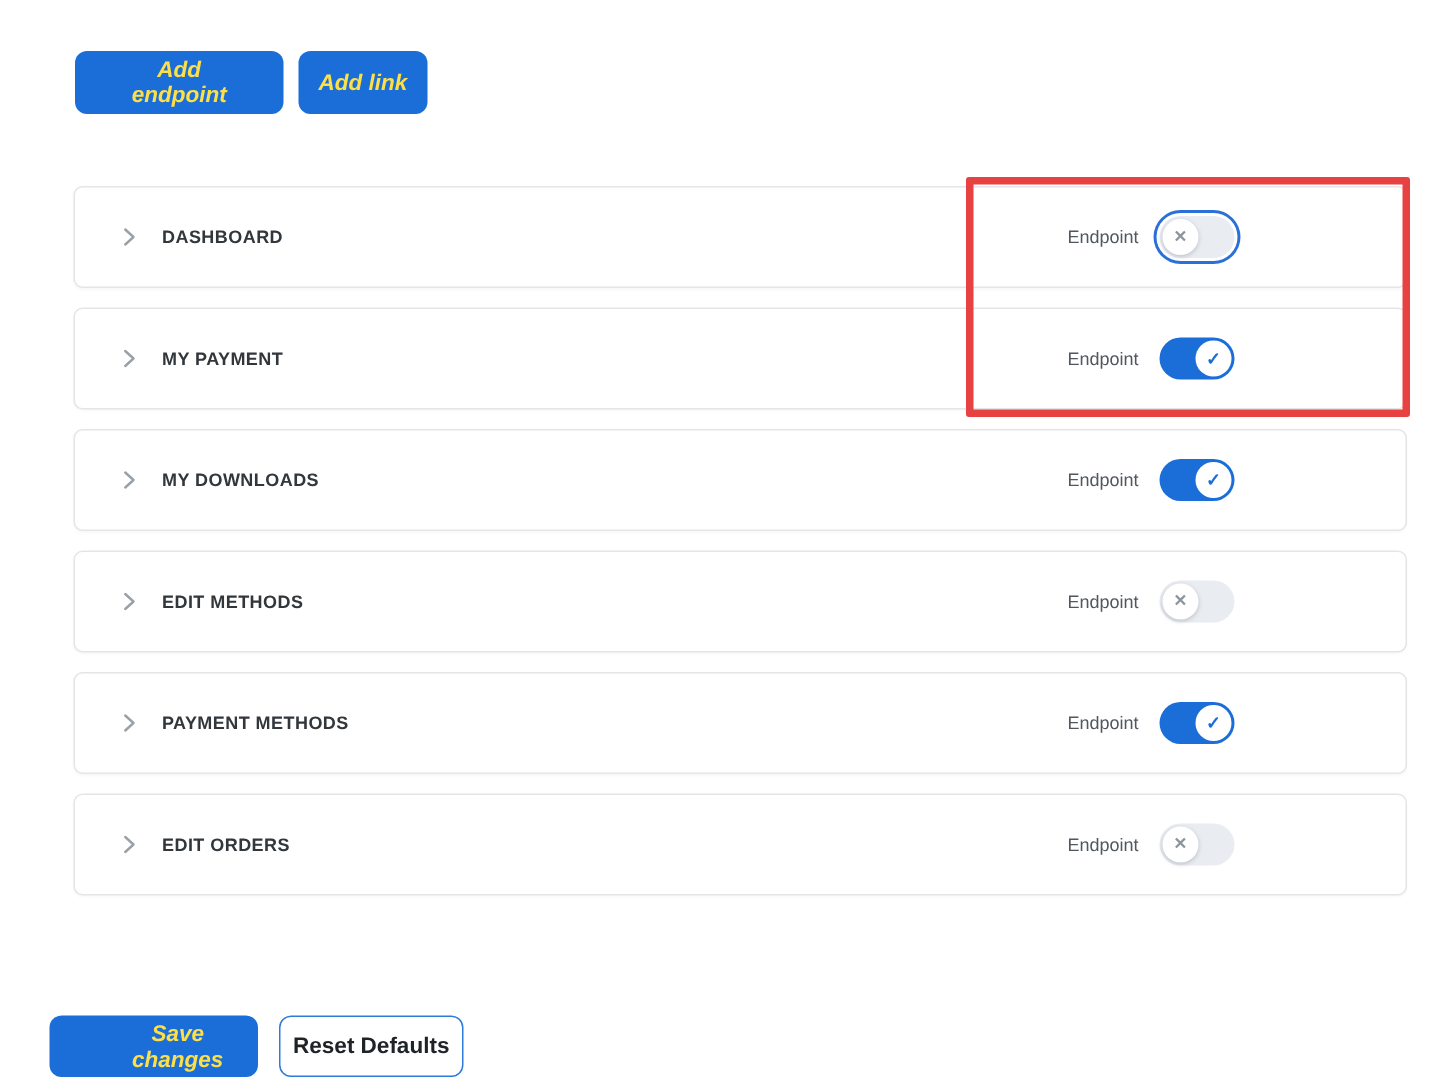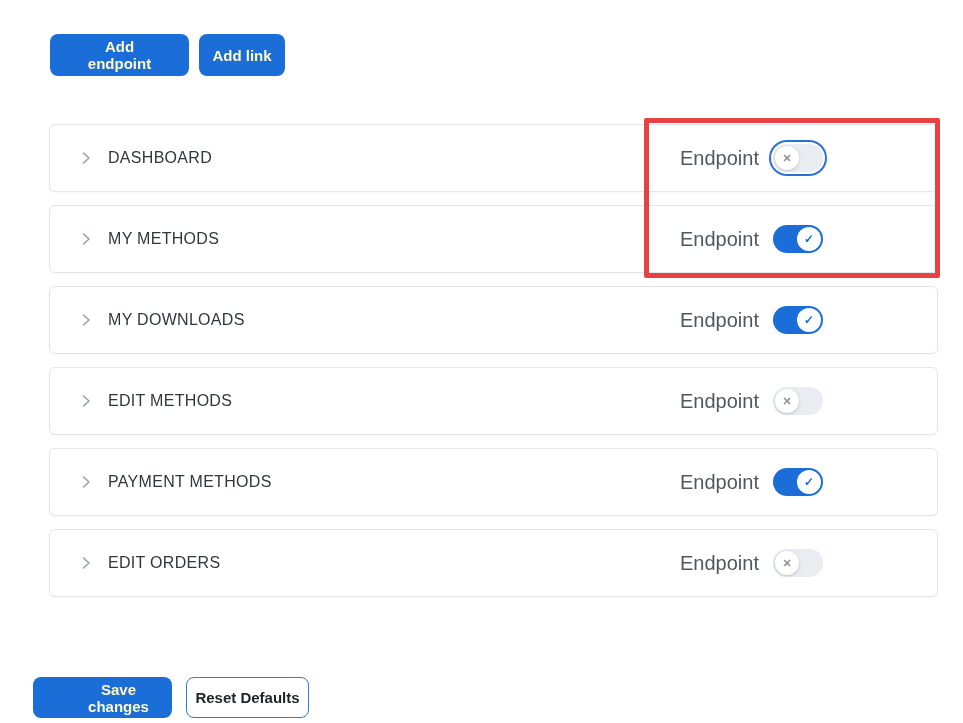--- a/index.html
+++ b/index.html
@@ -16,21 +16,21 @@
     display:flex;gap:10px;
   }
   .btn{
     border:none;cursor:pointer;
     font-family:"Liberation Sans", sans-serif;
     font-size:15px;font-weight:bold;
     border-radius:8px;
     display:flex;align-items:center;justify-content:center;
     box-sizing:border-box;
   }
-  .btn.primary{background:var(--blue);color:#fef9c3;}
+  .btn.primary{background:var(--blue);color:#fde047;font-style:italic;}
   .btn.outline{background:#ffffff;color:#1d2327;border:1.5px solid #2e7bd9;}
   .toolbar .btn{height:42px;padding:0 22px;}
   .toolbar .btn.w1{width:139px;}
   .toolbar .btn.w2{width:86px;padding:0;}
   .toolbar .btn.w3{width:119px;padding:0;}
 
   
   .list{
     position:absolute;left:49px;top:124px;
     width:889px;
@@ -46,26 +46,26 @@
     display:flex;align-items:center;
     padding:0 114px 0 29px;
     cursor:pointer;
   }
   .chevron{
     width:14px;height:14px;flex:0 0 auto;
     display:flex;align-items:center;justify-content:center;
   }
   .row-label{
     margin-left:15px;
-    font-size:16px;font-weight:normal;
+    font-size:12px;font-weight:bold;
     color:#32373c;letter-spacing:.3px;
   }
   .endpoint-text{
     margin-left:auto;
-    font-size:20px;color:#51575e;
+    font-size:12px;color:#51575e;
   }
   .toggle{
     position:relative;flex:0 0 auto;
     margin-left:14px;
     width:50px;height:28px;border-radius:14px;
     cursor:pointer;
   }
   .toggle.on{background:var(--blue);}
   .toggle.off{background:#e9ecf1;}
   .toggle.focused{box-shadow:0 0 0 2px #ffffff,0 0 0 4px #2a70d8;}
@@ -121,21 +121,21 @@
         <div class="toggle off focused">
           <div class="knob">✕</div>
         </div>
       </div>
       <div class="row">
         <span class="chevron">
           <svg width="14" height="14" viewBox="0 0 14 14">
             <polyline points="4.5,2 10,7 4.5,12" fill="none" stroke="#98a0a8" stroke-width="1.6" stroke-linecap="round" stroke-linejoin="round"></polyline>
           </svg>
         </span>
-        <span class="row-label">MY METHODS</span>
+        <span class="row-label">MY PAYMENT</span>
         <span class="endpoint-text">Endpoint</span>
         <div class="toggle on">
           <div class="knob">✓</div>
         </div>
       </div>
       <div class="row">
         <span class="chevron">
           <svg width="14" height="14" viewBox="0 0 14 14">
             <polyline points="4.5,2 10,7 4.5,12" fill="none" stroke="#98a0a8" stroke-width="1.6" stroke-linecap="round" stroke-linejoin="round"></polyline>
           </svg>

